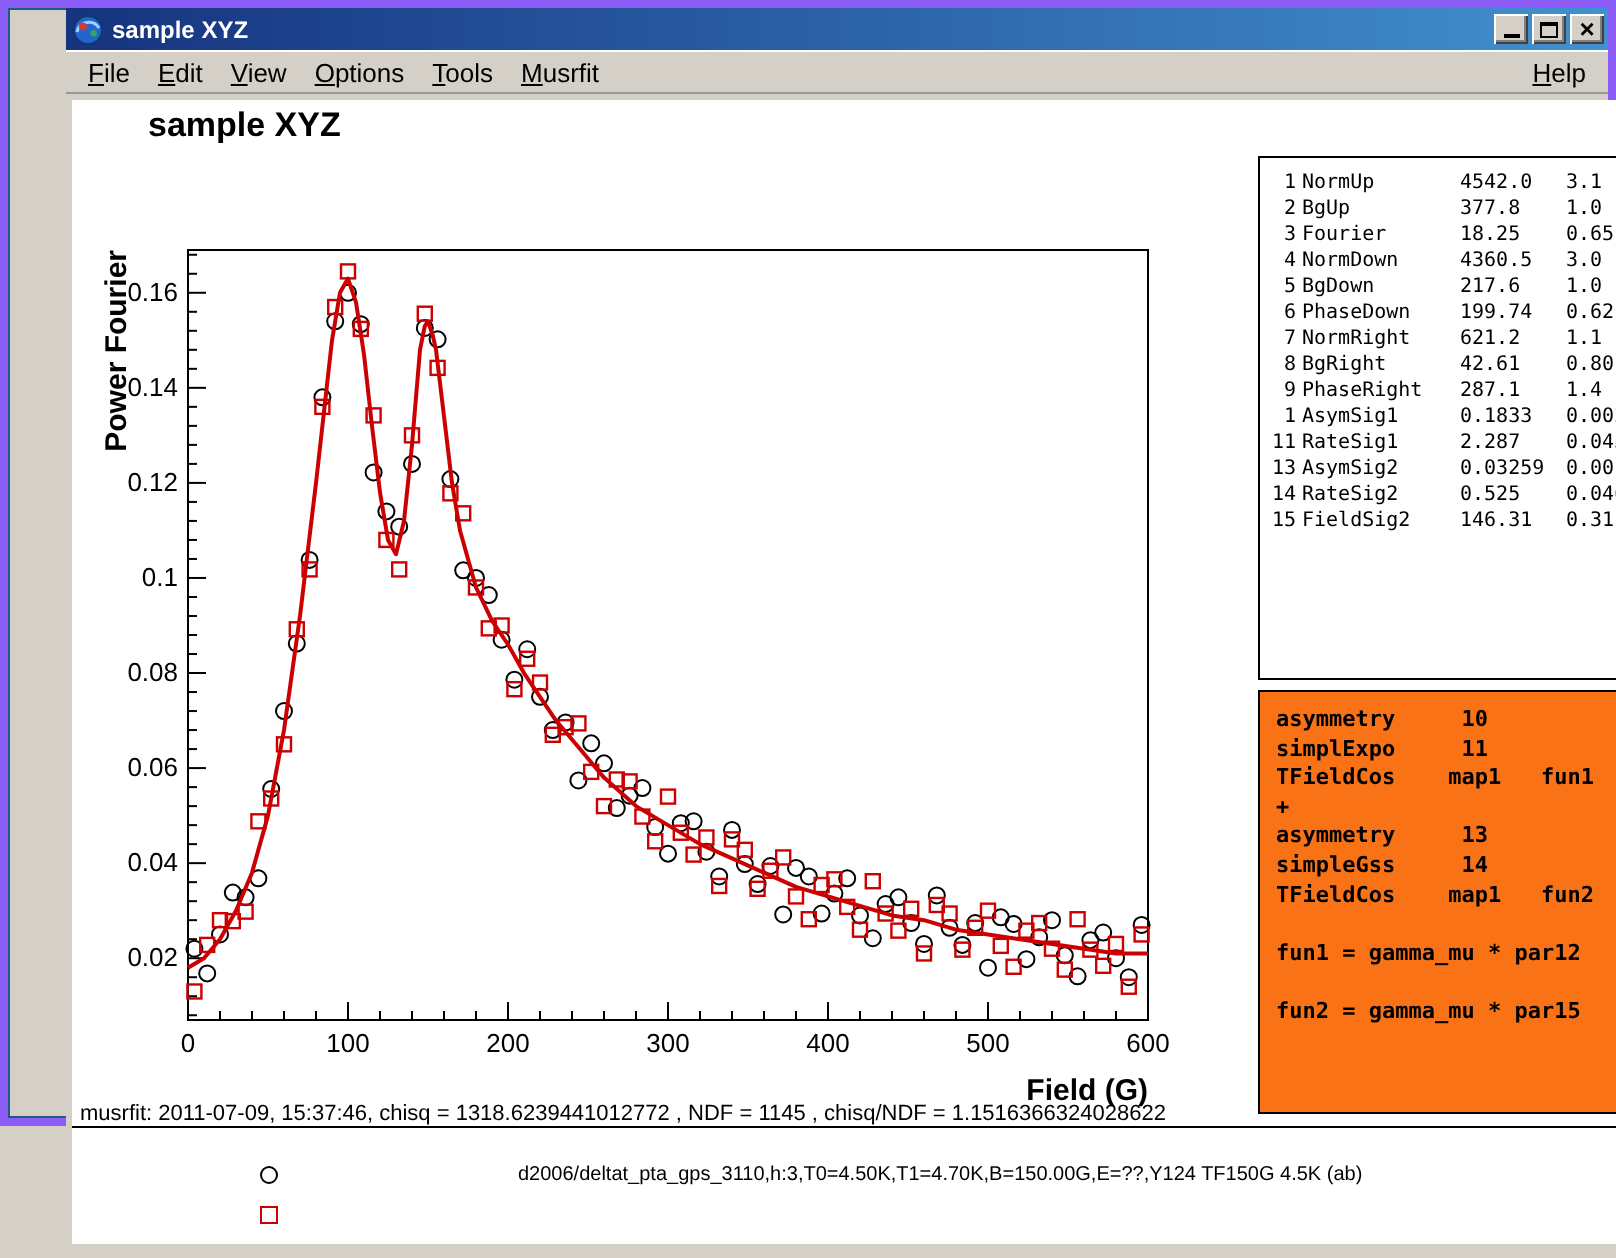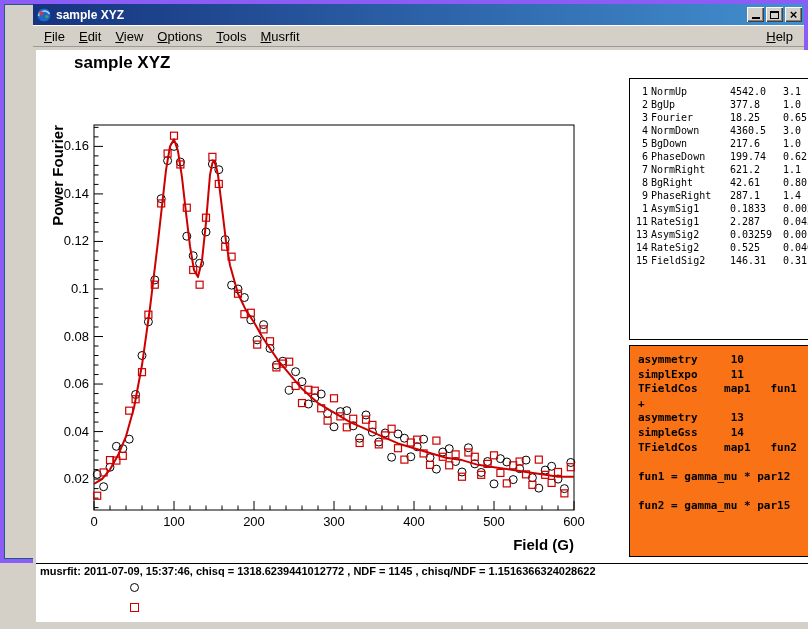--- a/index.html
+++ b/index.html
@@ -21,21 +21,21 @@
   .canvas-title { position:absolute; left:38px; top:3px; font-size:17px; font-weight:bold; color:#000; }
   .plot-svg { position:absolute; left:0; top:0; }
   svg text { font-family:"Liberation Sans",sans-serif; fill:#000; }
   .param-box { position:absolute; left:593px; top:28px; width:200px; height:262px; border:1px solid #000; background:#fff;
                padding:6px 2px 0 4px; font-family:"DejaVu Sans Mono",monospace; font-size:10px; }
   .param-row { display:grid; grid-template-columns:14px 76px 50px auto; column-gap:3px; line-height:13px; }
   .p-num { text-align:right; }
   .theory-box { position:absolute; left:593px; top:295px; width:200px; height:212px; border:1px solid #000; background:#f97316;
                 padding:7px 0 0 8px; font-family:"DejaVu Sans Mono",monospace; font-size:11px; font-weight:bold; line-height:14.6px; white-space:pre; }
   .separator { position:absolute; left:0; top:513px; width:794px; border-top:1px solid #000; }
-  .status-line { position:absolute; left:4px; top:515px; font-size:11px; font-weight:bold; white-space:nowrap; }
+  .status-line { position:absolute; left:4px; top:501px; font-size:11px; font-weight:normal; white-space:nowrap; }
   .legend-row { position:absolute; left:0; width:100%; height:18px; }
   .legend-marker { position:absolute; left:94px; top:4px; width:9px; height:9px; background:transparent; }
   .legend-marker.circle { border:1px solid #000; border-radius:50%; }
   .legend-marker.square { border:1px solid #cc0000; }
   .legend-label { position:absolute; left:223px; top:3px; font-size:10px; white-space:nowrap; }
 </style>
 </head>
 <body>
 
 <div class="window">
@@ -420,20 +420,21 @@
             <span class="p-error">0.31</span>
           </div>
         </div>
       <div class="theory-box"><div class="theory-line">asymmetry     10</div><div class="theory-line">simplExpo     11</div><div class="theory-line">TFieldCos    map1   fun1</div><div class="theory-line">+</div><div class="theory-line">asymmetry     13</div><div class="theory-line">simpleGss     14</div><div class="theory-line">TFieldCos    map1   fun2</div><div class="theory-line">&nbsp;</div><div class="theory-line">fun1 = gamma_mu * par12</div><div class="theory-line">&nbsp;</div><div class="theory-line">fun2 = gamma_mu * par15</div></div>
 
       <div class="separator"></div>
       <div class="status-line">musrfit: 2011-07-09, 15:37:46, chisq = 1318.6239441012772 , NDF = 1145 , chisq/NDF = 1.1516366324028622</div>
 
     <div class="legend-row" style="top: 529px;">
           <span class="legend-marker circle"></span>
+          <span class="legend-label">d2006/deltat_pta_gps_3110,h:3,T0=4.50K,T1=4.70K,B=150.00G,E=??,Y124 TF150G 4.5K (ab)</span>
         </div>
         <div class="legend-row" style="top: 549px;">
           <span class="legend-marker square" style="border-color: rgb(204, 0, 0);"></span>
         </div>
       </div>
   </div>
 
 </div>
 
 </body></html>

